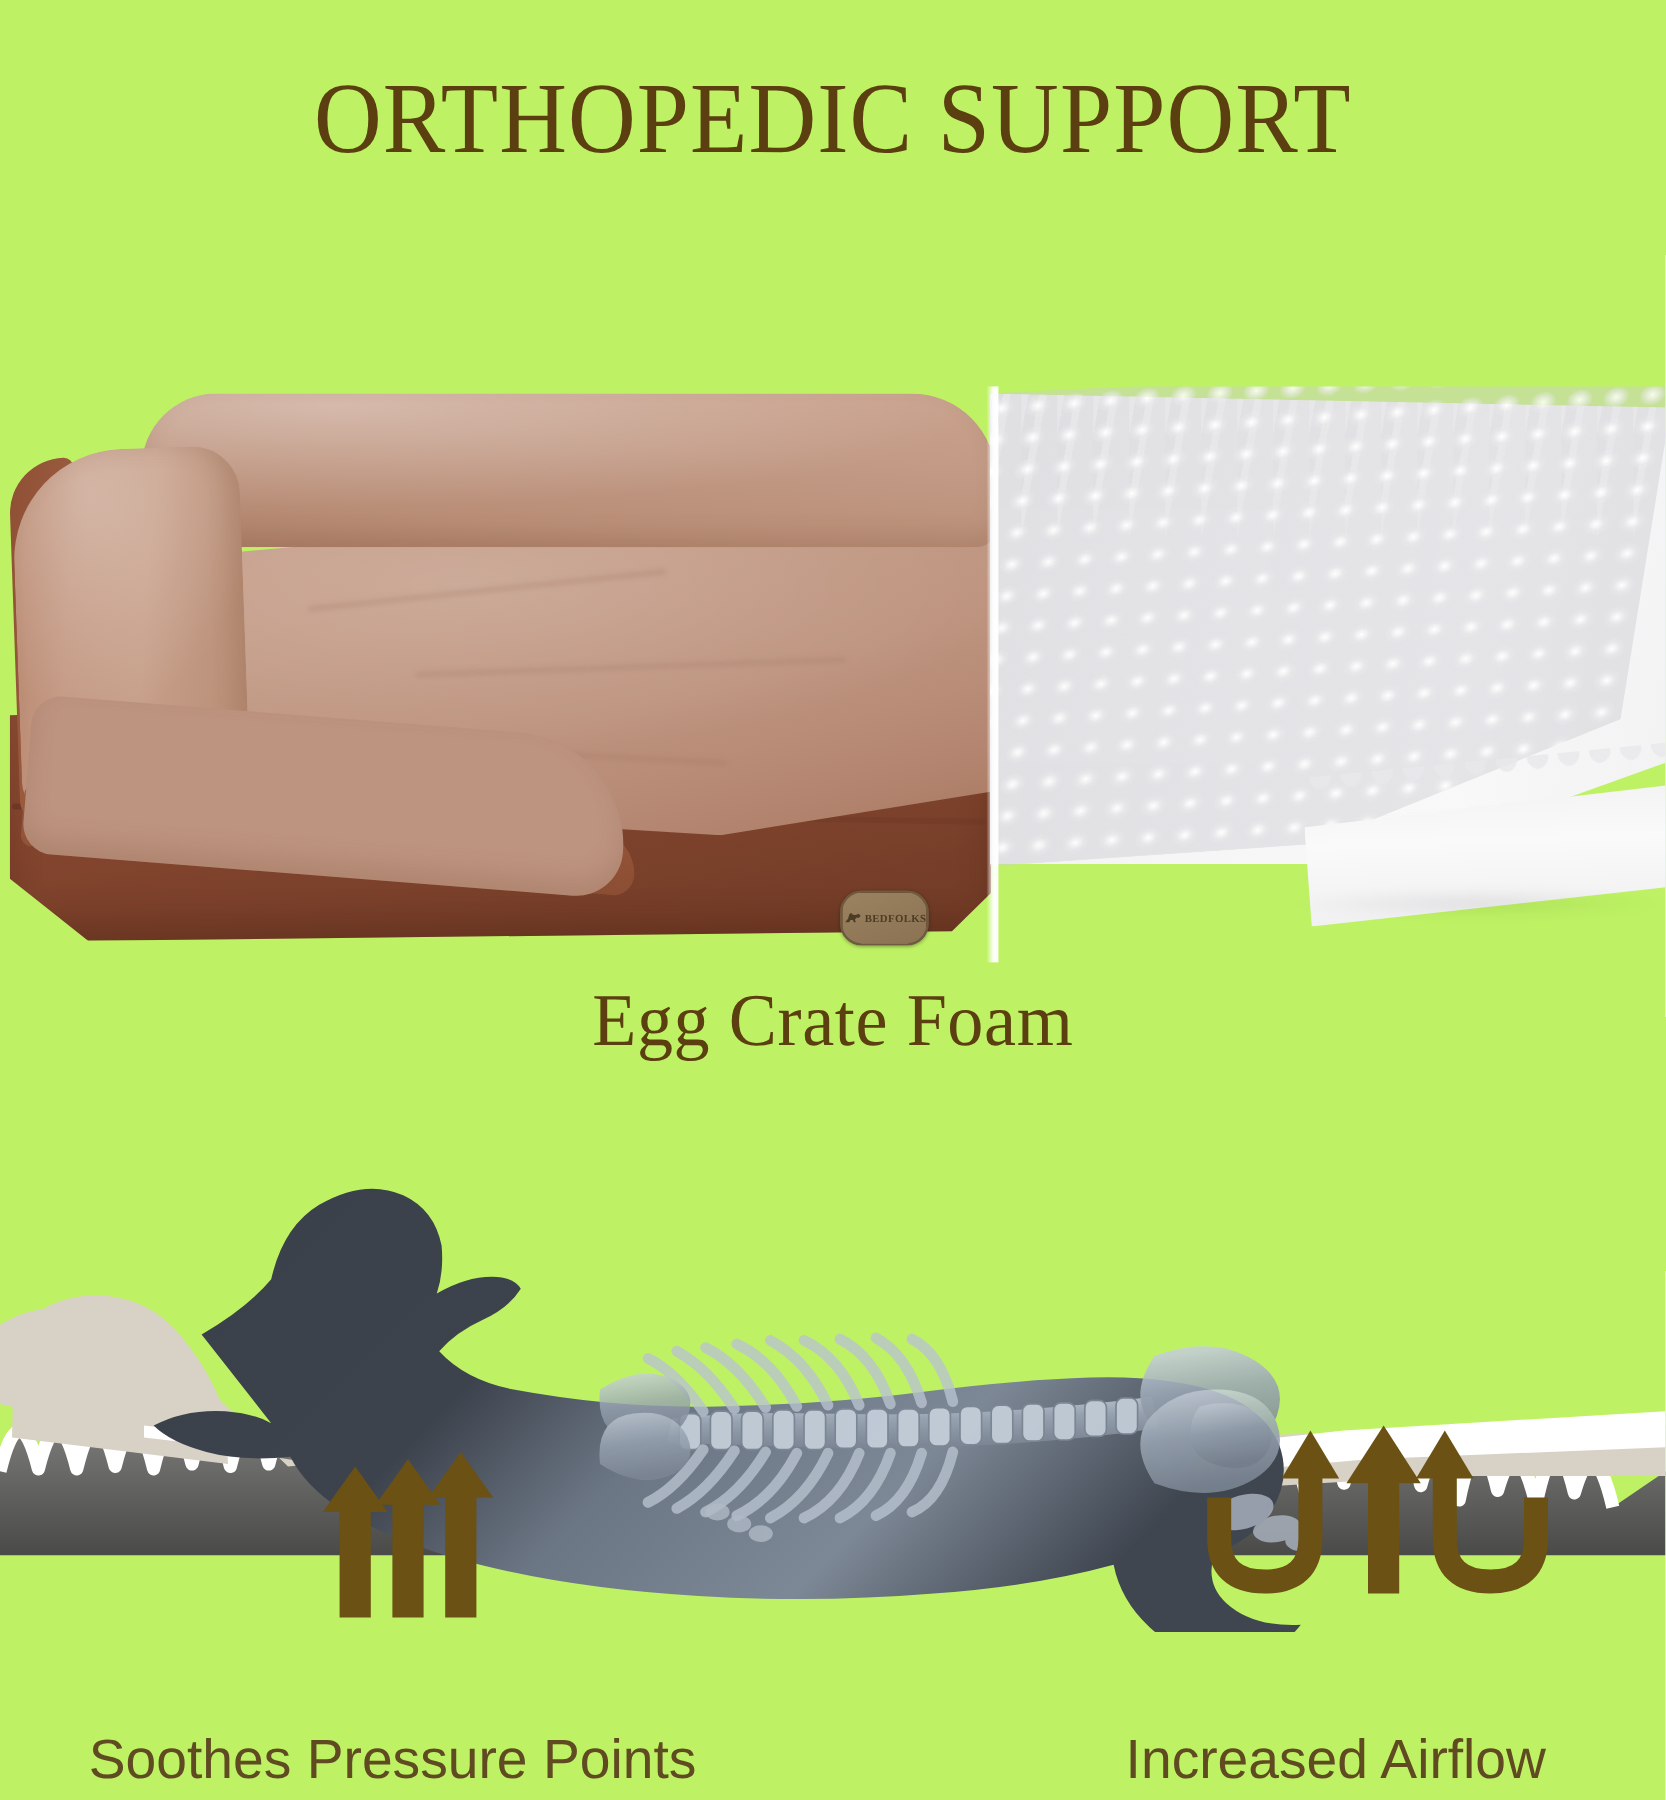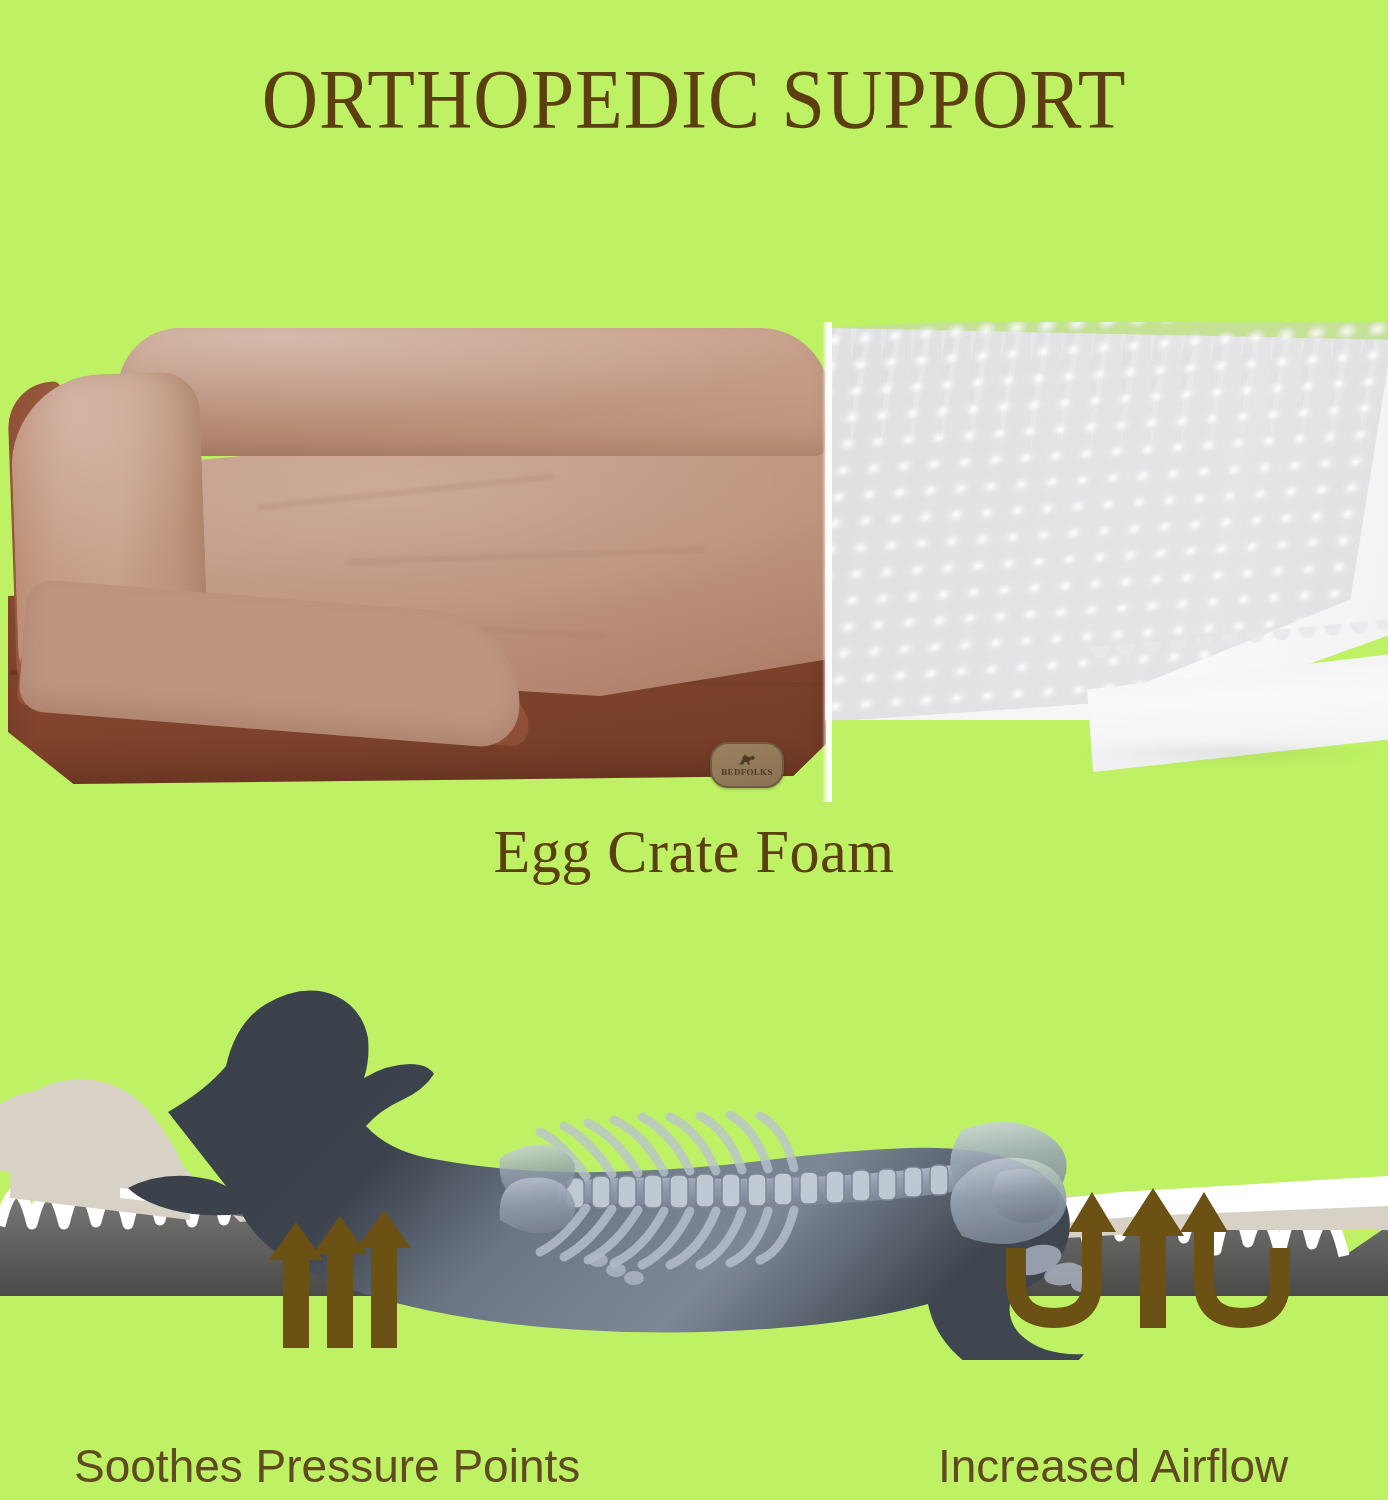--- a/index.html
+++ b/index.html
@@ -80,23 +80,22 @@
   }
   .bed-bolster-front-trim{
     position:absolute;left:18px;top:352px;width:512px;height:52px;
     background:linear-gradient(176deg,#9a5a3e,#8b4d33);
     border-radius:18px 70px 34px 18px;transform:rotate(4.8deg);
   }
   .logo-patch{
     position:absolute;left:700px;top:742px;width:70px;height:42px;
     background:linear-gradient(160deg,#9b8260,#8a7253);
     border:2px solid #6d5a3f;border-radius:18px;
-    display:flex;flex-direction:column;align-items:center;justify-content:center;gap:1px;
+    display:flex;flex-direction:row;align-items:center;justify-content:center;gap:1px;
     box-shadow:0 1px 3px rgba(0,0,0,.3);
-    margin-left:10px;
   }
   .logo-dog{width:22px;height:14px;}
   .logo-text{
     font-family:"Liberation Serif", serif;font-size:9px;letter-spacing:.3px;
     color:#4b3c25;font-weight:700;line-height:9px;
   }
 
   
   .foam-wrap{position:absolute;left:825px;top:0;width:563px;height:480px;overflow:hidden;}
   .foam-top{

